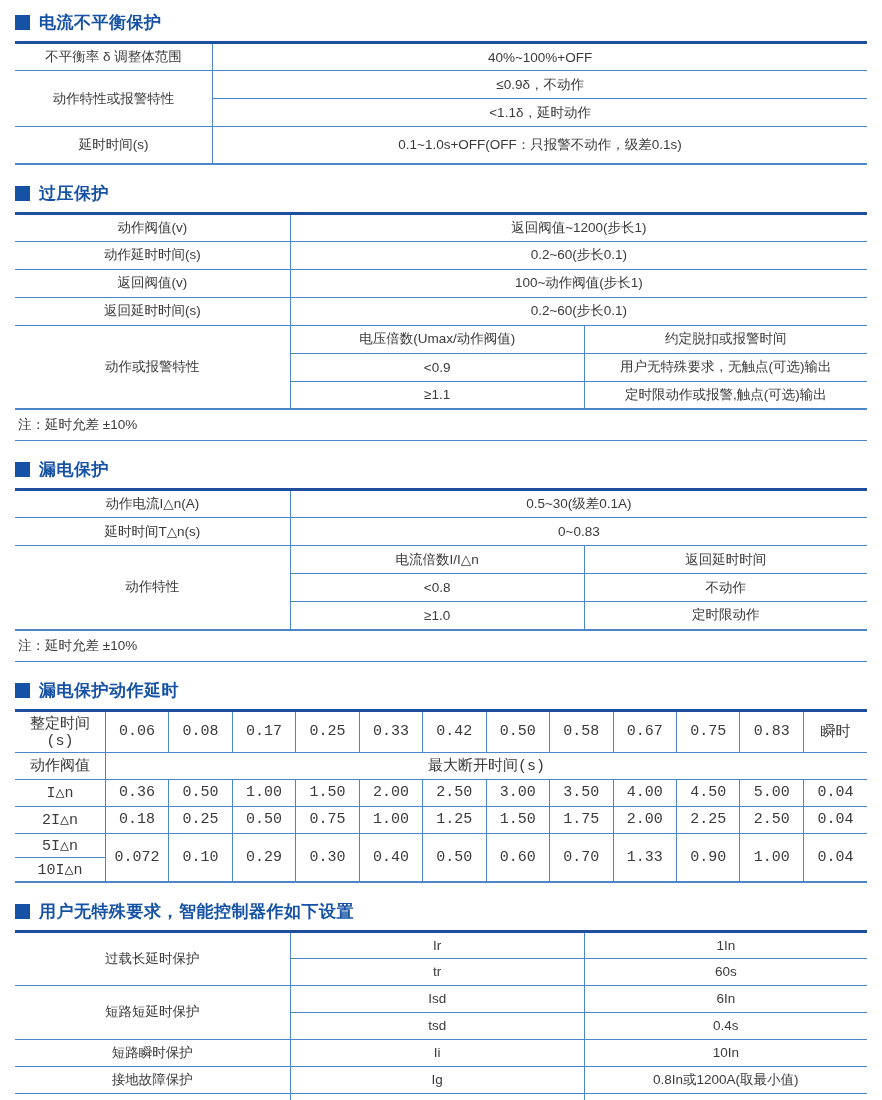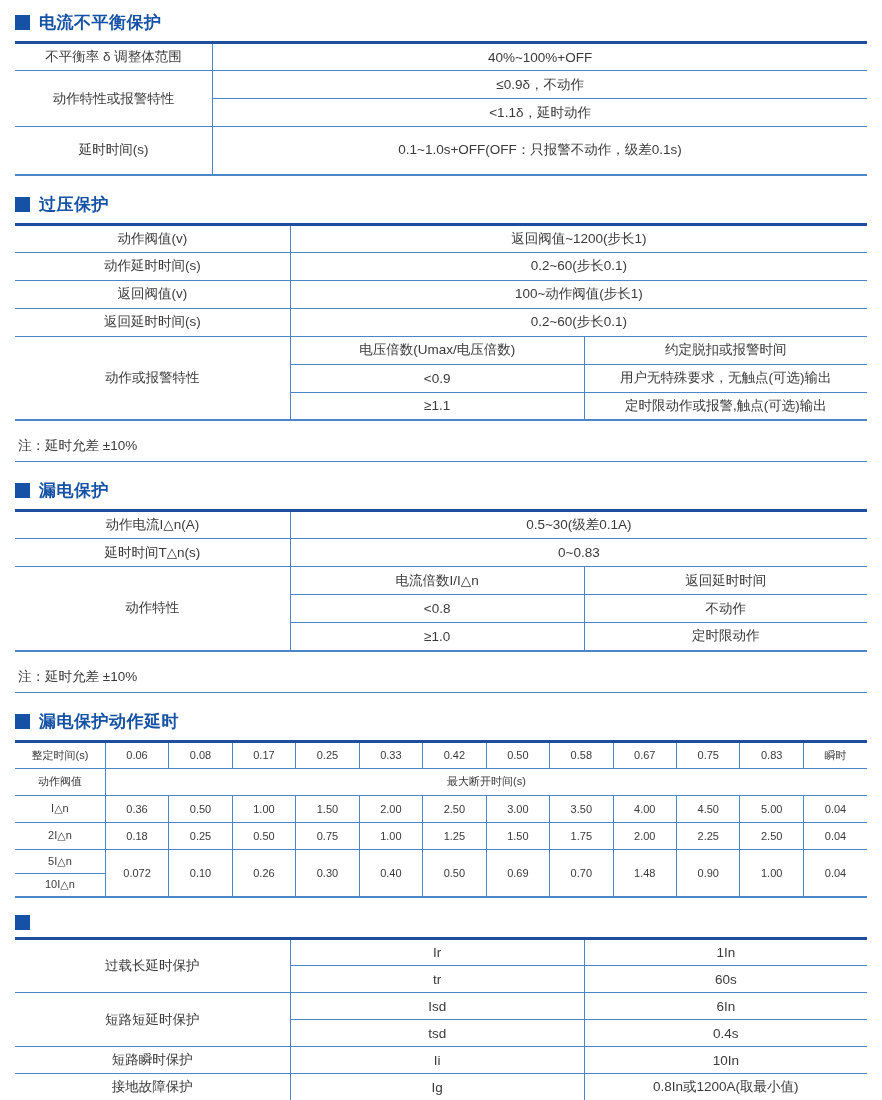--- a/index.html
+++ b/index.html
@@ -42,26 +42,26 @@
   table.spec td{
     border:1px solid var(--line-blue);
     height:28px;
     padding:2px 6px;
     text-align:center;
     vertical-align:middle;
     font-size:13.5px;
     color:var(--text);
     overflow:hidden;
   }
-  table.delay td{height:27px;font-size:11px;padding:2px 2px;}
+  table.delay td{height:27px;font-size:15px;padding:2px 2px;font-family:Liberation Mono, monospace;}
   table.delay td.short{height:24px;}
   table.defaults td{height:27px;}
   .note{
     border-bottom:1.5px solid var(--line-blue);
-    padding:16px 3px 6px;
+    padding:6px 3px 6px;
     font-size:13.5px;
     color:var(--text);
   }
 </style>
 </head>
 <body>
 
 <div class="sec-head first">
   <span class="sq"></span>
   <h2>电流不平衡保护</h2>
@@ -76,21 +76,21 @@
     <td>不平衡率 δ 调整体范围</td>
     <td>40%~100%+OFF</td>
   </tr>
   <tr>
     <td rowspan="2">动作特性或报警特性</td>
     <td>≤0.9δ，不动作</td>
   </tr>
   <tr>
     <td>&lt;1.1δ，延时动作</td>
   </tr>
-  <tr style="height:48px;">
+  <tr style="height:37px;">
     <td>延时时间(s)</td>
     <td>0.1~1.0s+OFF(OFF：只报警不动作，级差0.1s)</td>
   </tr>
 </tbody>
   </table>
 
 <div class="sec-head">
   <span class="sq"></span>
   <h2>过压保护</h2>
 </div>
@@ -112,21 +112,21 @@
   <tr>
     <td>返回阀值(v)</td>
     <td colspan="2">100~动作阀值(步长1)</td>
   </tr>
   <tr>
     <td>返回延时时间(s)</td>
     <td colspan="2">0.2~60(步长0.1)</td>
   </tr>
   <tr>
     <td rowspan="3">动作或报警特性</td>
-    <td>电压倍数(Umax/电压倍数)</td>
+    <td>电压倍数(Umax/动作阀值)</td>
     <td>约定脱扣或报警时间</td>
   </tr>
   <tr>
     <td>&lt;0.9</td>
     <td>用户无特殊要求，无触点(可选)输出</td>
   </tr>
   <tr>
     <td>≥1.1</td>
     <td>定时限动作或报警,触点(可选)输出</td>
   </tr>
@@ -237,39 +237,40 @@
     <td>1.75</td>
     <td>2.00</td>
     <td>2.25</td>
     <td>2.50</td>
     <td>0.04</td>
   </tr>
   <tr>
     <td class="short">5I△n</td>
     <td rowspan="2">0.072</td>
     <td rowspan="2">0.10</td>
-    <td rowspan="2">0.26</td>
+    <td rowspan="2">0.29</td>
     <td rowspan="2">0.30</td>
     <td rowspan="2">0.40</td>
     <td rowspan="2">0.50</td>
-    <td rowspan="2">0.69</td>
+    <td rowspan="2">0.60</td>
     <td rowspan="2">0.70</td>
-    <td rowspan="2">1.48</td>
+    <td rowspan="2">1.33</td>
     <td rowspan="2">0.90</td>
     <td rowspan="2">1.00</td>
     <td rowspan="2">0.04</td>
   </tr>
   <tr>
     <td class="short">10I△n</td>
   </tr>
 </tbody>
   </table>
 
 <div class="sec-head">
   <span class="sq"></span>
+  <h2>用户无特殊要求，智能控制器作如下设置</h2>
 </div>
 <table class="spec defaults">
   <colgroup>
       <col style="width:32.3%">
       <col style="width:34.5%">
       <col style="width:33.2%">
     </colgroup>
   <tbody>
       <tr>
     <td rowspan="2">过载长延时保护</td>

